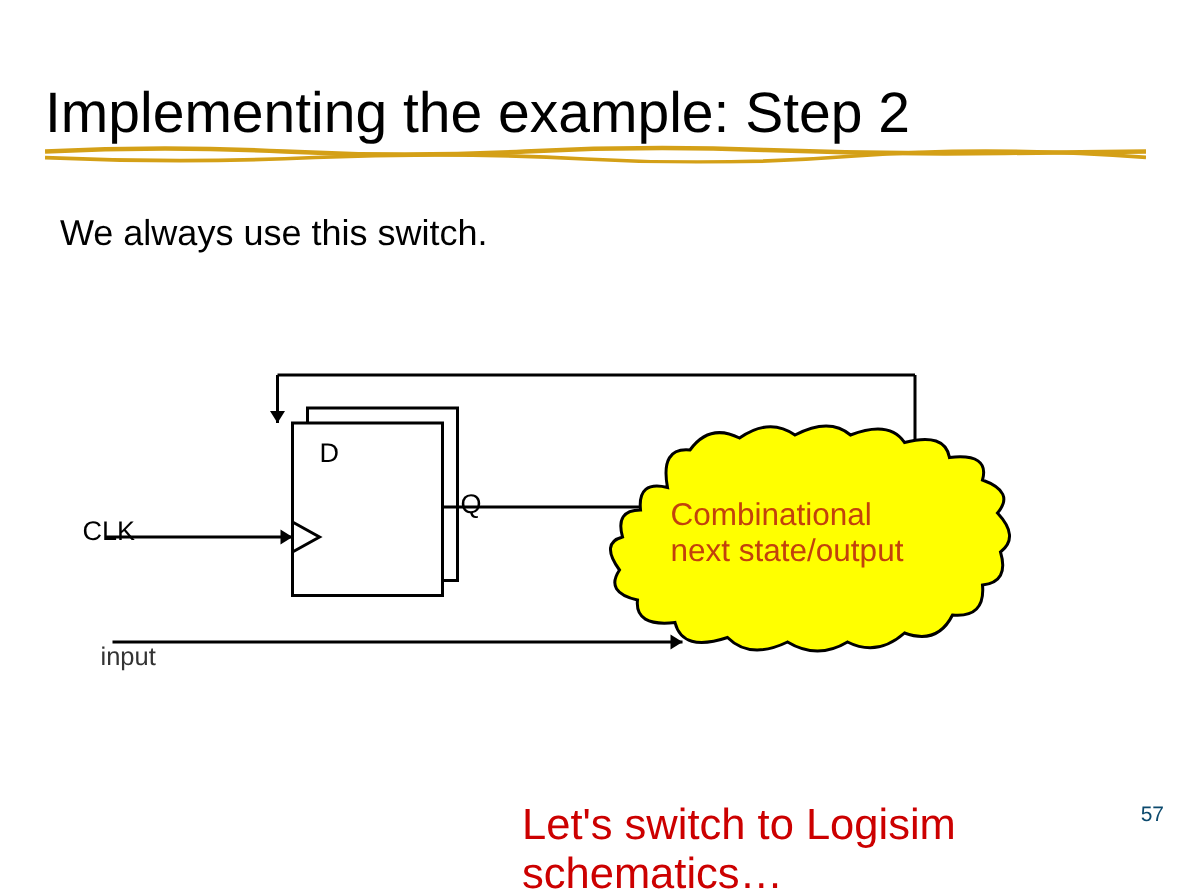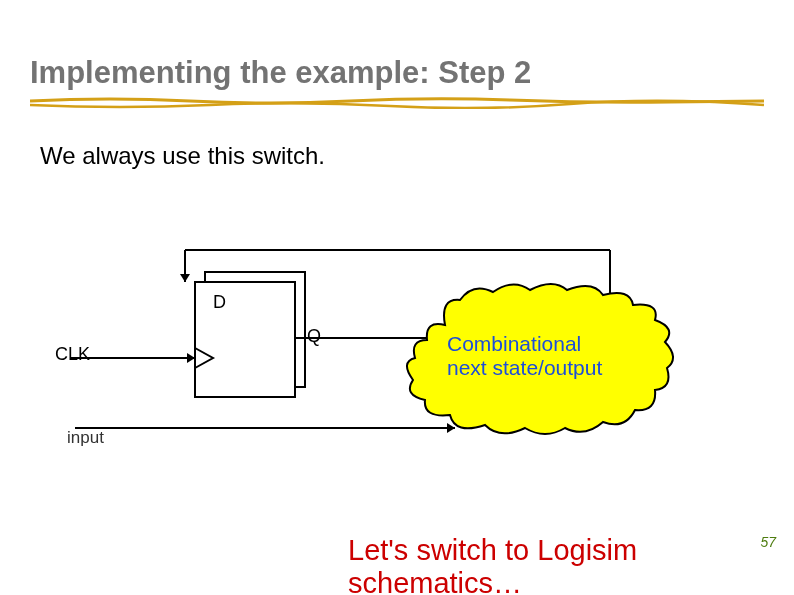--- a/index.html
+++ b/index.html
@@ -8,23 +8,23 @@
       height: 595px;
       background: #fff;
       font-family: Arial, Helvetica, sans-serif;
       position: relative;
       overflow: hidden;
     }
     .title {
       position: absolute;
       left: 30px;
       top: 55px;
-      font-size: 31px;
-      color: #737373;
-      font-weight: bold;
+      font-size: 38px;
+      color: #000000;
+      font-weight: normal;
     }
     .title-underline {
       position: absolute;
       left: 30px;
       top: 95px;
       width: 734px;
       height: 14px;
     }
     .body-text {
       position: absolute;
@@ -57,37 +57,36 @@
       color: #000;
     }
     .q-label {
       position: absolute;
       font-size: 18px;
       color: #000;
     }
     .cloud-text {
       position: absolute;
       font-size: 21px;
-      color: #1d4ed8;
+      color: #c2410c;
       line-height: 1.15;
     }
     .footer {
       position: absolute;
       left: 348px;
       top: 534px;
       font-size: 29px;
       color: #cc0000;
     }
     .page-num {
       position: absolute;
       right: 18px;
       bottom: 45px;
       font-size: 14px;
-      color: #4d7c0f;
-      font-style: italic;
+      color: #0c4a6e;
     }
   </style>
 </head>
 <body>
 
 <h1 class="title">Implementing the example: Step 2</h1>
 
 <svg class="title-underline" viewBox="0 0 734 14" preserveAspectRatio="none">
   <path d="M 0 6 Q 80 2 160 6 T 320 6 T 480 5 T 640 7 T 734 6" stroke="#d4a017" stroke-width="3" fill="none"></path>
   <path d="M 0 10 Q 90 14 180 10 T 360 11 T 540 9 T 734 10" stroke="#d4a017" stroke-width="2.5" fill="none"></path>

